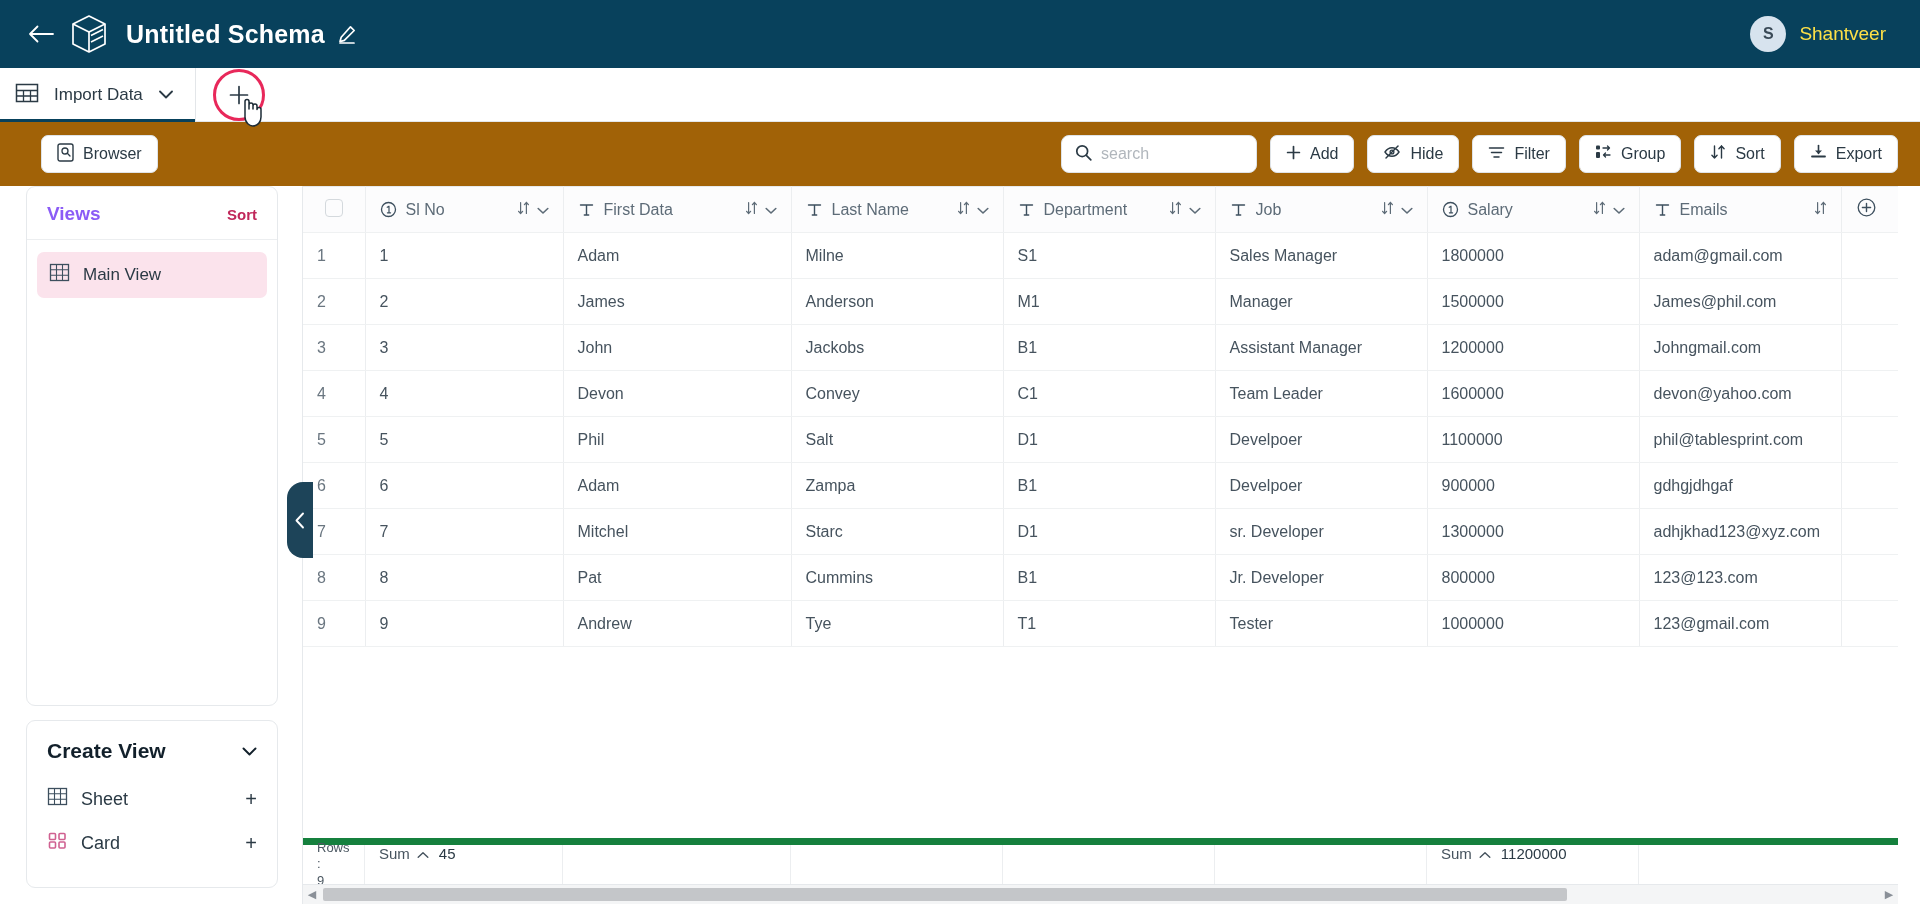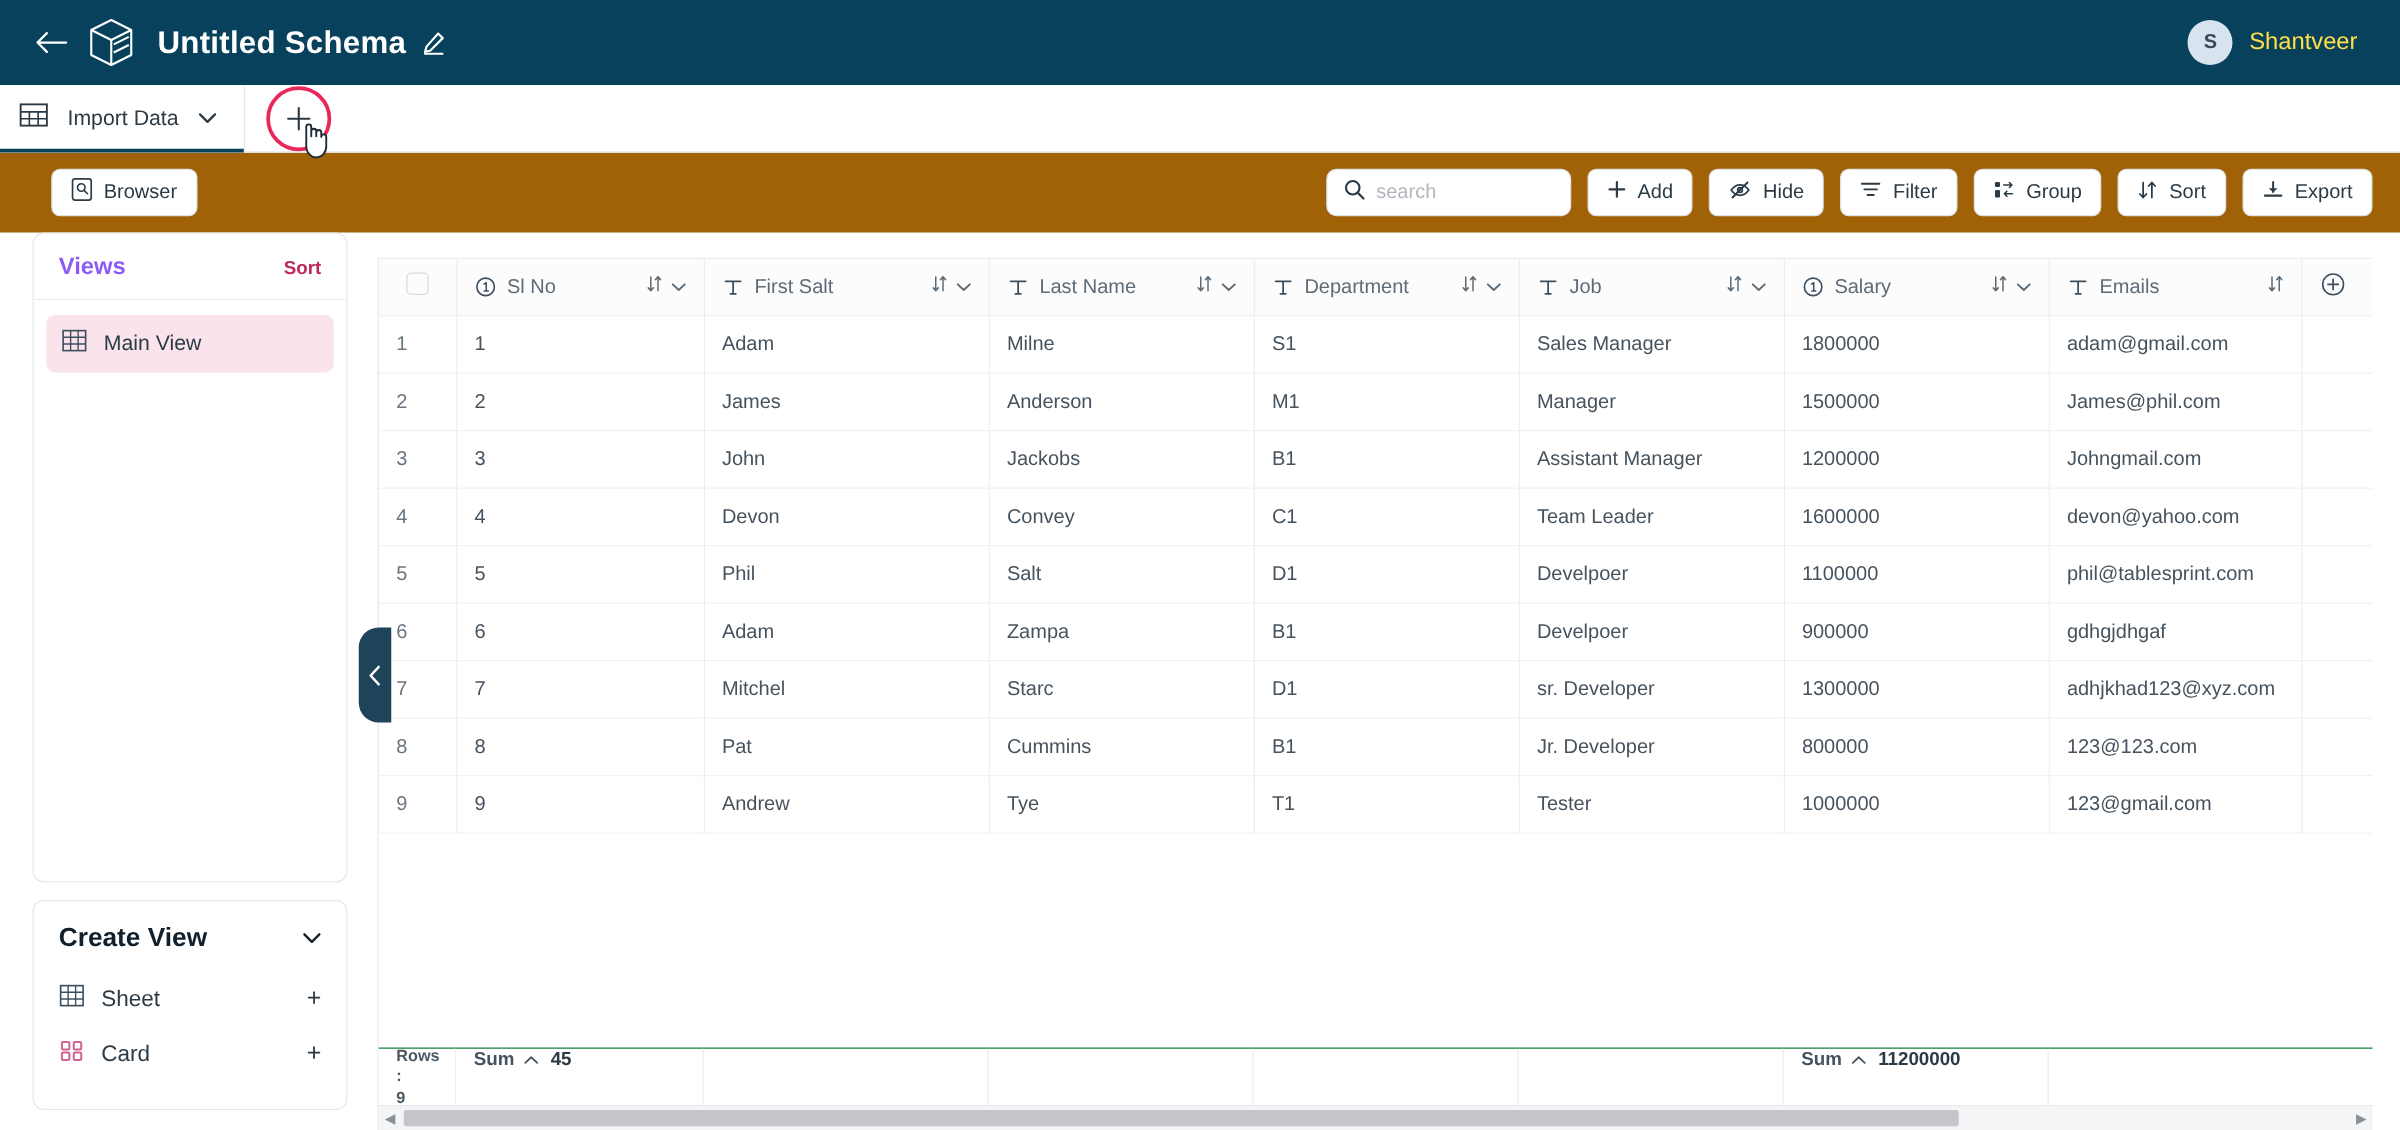--- a/index.html
+++ b/index.html
@@ -161,21 +161,20 @@
     cursor: pointer;
   }
   .create-item .plus { margin-left: auto; font-size: 20px; color: #2b3a45; }
 
   
   .table-wrap {
     flex: 1 1 auto; min-width: 0; position: relative;
     display: flex; flex-direction: column;
     border-left: 1px solid #e6e9ec;
     margin-left: 24px;
-    margin-top: 20px;
   }
   .collapse-handle {
     position: absolute;
     left: -16px; top: 296px;
     width: 26px; height: 76px;
     background: #1d4459;
     border-radius: 16px 0 0 16px;
     display: flex; align-items: center; justify-content: center;
     color: #fff; cursor: pointer;
     z-index: 5;
@@ -209,24 +208,23 @@
   td.rownum { color: #6a7680; }
   .checkbox-cell { width: 62px; text-align: center !important; padding: 0 !important;}
   .hdr-checkbox {
     width: 18px; height: 18px; border: 1.6px solid #d4d9dd;
     border-radius: 4px; display: inline-block; cursor: pointer;
   }
 
   
   .summary {
     display: flex; align-items: stretch;
-    border-top: 1px solid #15803d;
+    border-top: 7px solid #15803d;
     background: #ffffff;
     height: 46px;
-    font-weight: bold;
   }
   .sum-cell {
     border-right: 1px solid #eceef0;
     display: flex; align-items: flex-start;
     padding: 0 14px;
     font-size: 15px; color: #46535e;
     flex: none;
   }
   .rows-cell { flex-direction: column; align-items: flex-start; justify-content: center; line-height: 1.25; font-size: 13px; color: #4c5862;}
   .sum-label { display: flex; align-items: center; gap: 7px; }
@@ -502,21 +500,21 @@
               </div>
             </th>
 
             <th>
               <div class="th-inner">
                 <span class="type-icon">
                   <svg width="17" height="17" viewBox="0 0 17 17" fill="none">
                     <path d="M2.5 4h12M8.5 4v10M6.3 14h4.4" stroke="#3d4f5e" stroke-width="1.4" stroke-linecap="round"></path>
                   </svg>
                 </span>
-                <span class="th-label">First Salt</span>
+                <span class="th-label">First Data</span>
                 <span class="th-actions">
                   <span>
                     <svg width="13" height="14" viewBox="0 0 13 14" fill="none">
                       <path d="M3.6 1.5v11M3.6 12.5l-2-2.2M3.6 12.5l2-2.2" stroke="#5d6b77" stroke-width="1.2" stroke-linecap="round" stroke-linejoin="round"></path>
                       <path d="M9.4 12.5v-11M9.4 1.5l-2 2.2M9.4 1.5l2 2.2" stroke="#5d6b77" stroke-width="1.2" stroke-linecap="round" stroke-linejoin="round"></path>
                     </svg>
                   </span>
                   <span>
                     <svg width="12" height="8" viewBox="0 0 12 8" fill="none">
                       <path d="M1.2 1.5L6 6L10.8 1.5" stroke="#5d6b77" stroke-width="1.6" stroke-linecap="round" stroke-linejoin="round"></path>

